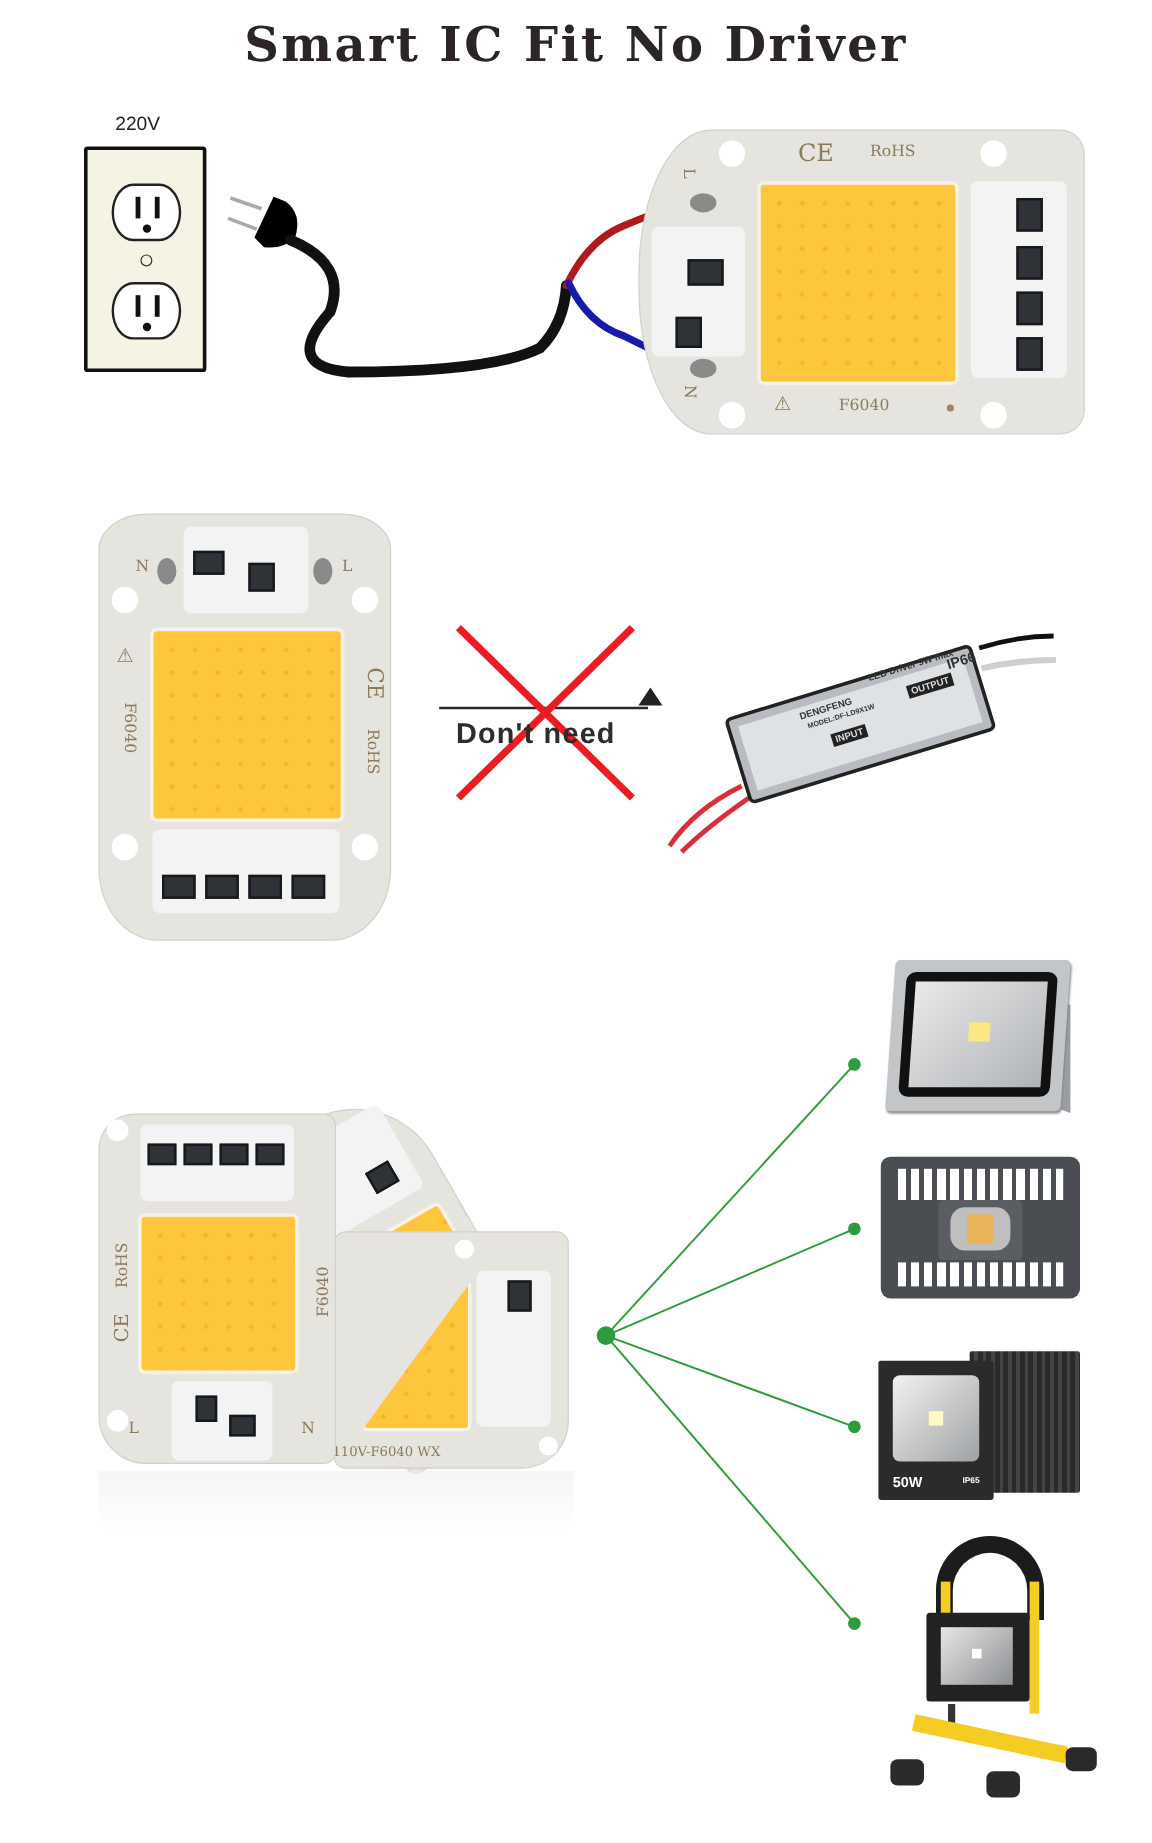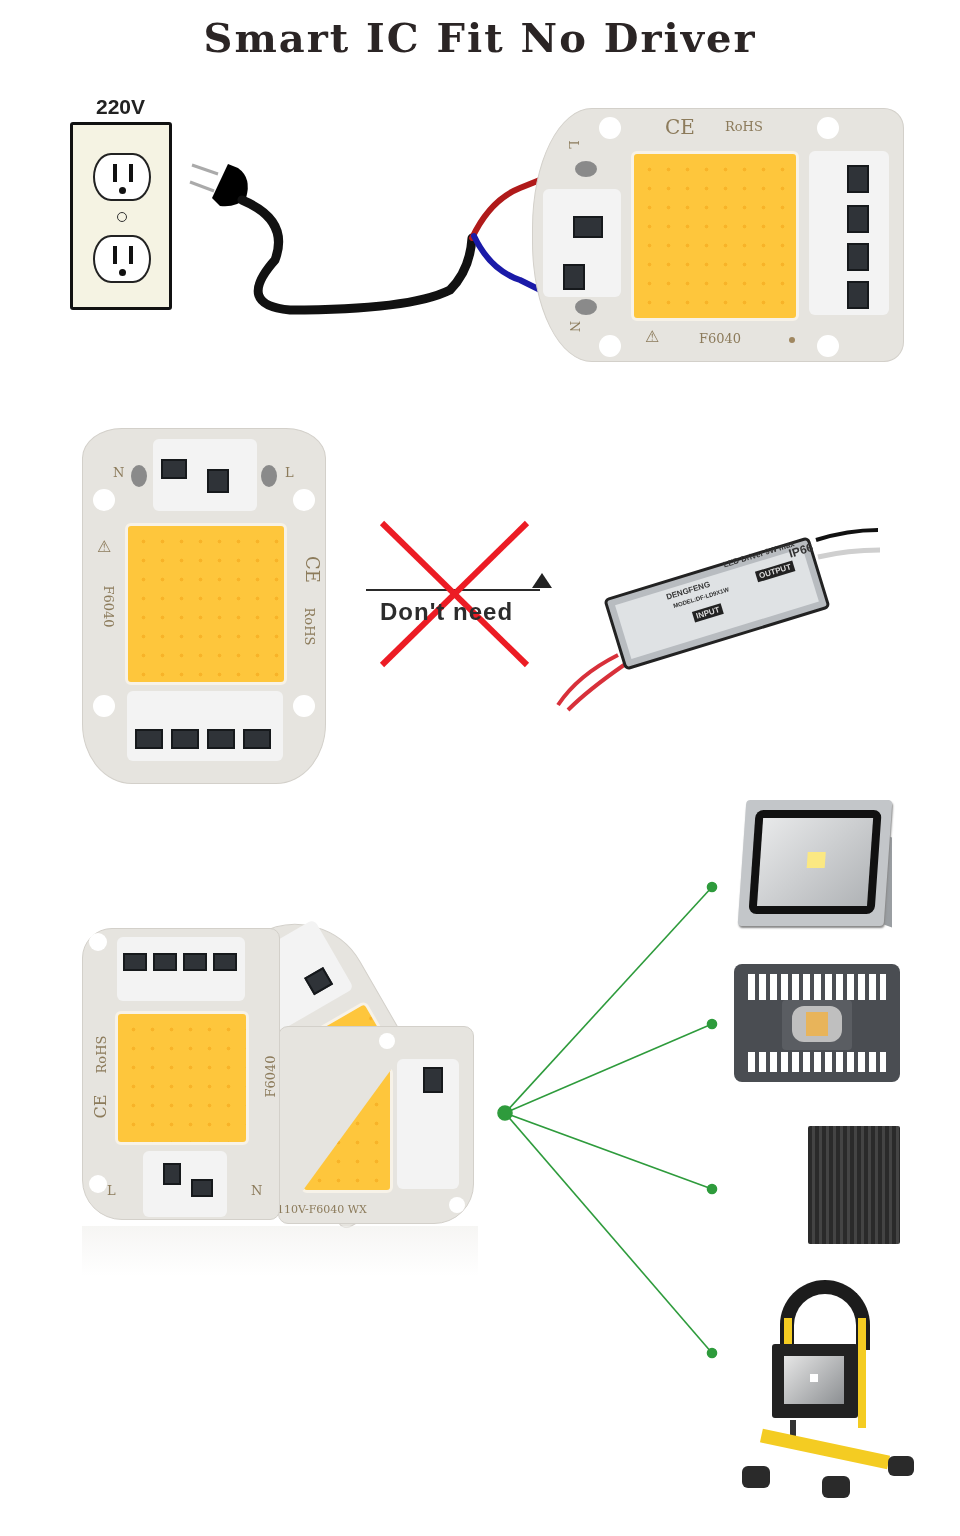--- a/index.html
+++ b/index.html
@@ -1,19 +1,19 @@
 <!DOCTYPE html>
 <html><head>
 <meta charset="utf-8">
 <style>
   * { box-sizing: border-box; margin: 0; padding: 0; }
   body { width: 960px; height: 1536px; background: #ffffff; position: relative; overflow: hidden; font-family: "Liberation Sans", sans-serif; }
   .abs { position: absolute; }
   .title { left: 0; top: 14px; width: 960px; text-align: center; font-family: "DejaVu Serif", serif; font-size: 40px; font-weight: bold; letter-spacing: 2px; color: #2b2525; }
-  .voltage { left: 96px; top: 95px; font-size: 21px; font-weight: bold; color: #222; }
+  .voltage { left: 96px; top: 95px; font-size: 16px; font-weight: normal; color: #222; }
   .outlet { left: 70px; top: 122px; width: 102px; height: 188px; background: #f5f3e3; border: 3px solid #111; border-radius: 3px; }
   .socket { position: absolute; left: 20px; width: 58px; height: 48px; background: #fff; border: 2px solid #222; border-radius: 18px / 24px; }
   .socket .slot { position: absolute; top: 9px; width: 4px; height: 18px; background: #111; }
   .socket .gnd { position: absolute; left: 24px; top: 32px; width: 7px; height: 7px; border-radius: 50%; background: #111; }
   .screw { position: absolute; left: 44px; top: 87px; width: 10px; height: 10px; border: 1.5px solid #333; border-radius: 50%; }
   
   .board { background: #e6e4df; border: 1px solid #d3d0ca; }
   .board-label { position: absolute; font-family: "DejaVu Serif", serif; color: #8c7b5b; font-size: 13px; }
   .led { position: absolute; background: #fec63c; border: 3px solid #f7f2e8; border-radius: 6px;
          background-image: radial-gradient(circle, #f8b328 1.6px, transparent 2.2px); background-size: 19px 19px; background-position: 6px 6px; }
@@ -205,20 +205,27 @@
     <div class="abs" style="left:48px;top:36px;width:70px;height:50px;background:#5a5d62;border-radius:4px;">
       <div class="abs" style="left:10px;top:6px;width:50px;height:36px;background:#bfbfbf;border-radius:12px;">
           <div class="abs" style="left:14px;top:6px;width:22px;height:24px;background:#e8b45a;"></div>
         </div>
     </div>
   </div>
 </div>
 
 <div class="lamp-box" style="left:730px;top:1120px;width:180px;height:140px;">
   <div class="abs" style="left:78px;top:6px;width:92px;height:118px;background:repeating-linear-gradient(90deg,#2a2a2a 0 4px,#444 4px 7px);border-radius:2px;"></div>
+  <div class="abs" style="left:2px;top:14px;width:96px;height:116px;background:#2b2b2b;border-radius:2px;">
+    <div class="abs" style="left:12px;top:12px;width:72px;height:72px;background:linear-gradient(135deg,#f2f2f2,#9ea1a4);border-radius:6px;">
+      <div class="abs" style="left:30px;top:30px;width:12px;height:12px;background:#fff8c0;"></div>
+    </div>
+    <div class="abs" style="left:12px;top:94px;font-size:12px;font-weight:bold;color:#fff;">50W</div>
+    <div class="abs" style="left:70px;top:97px;font-size:7px;font-weight:bold;color:#fff;">IP65</div>
+  </div>
 </div>
 
 <div class="lamp-box" style="left:730px;top:1270px;width:190px;height:260px;">
   <div class="abs" style="left:50px;top:10px;width:90px;height:70px;border:14px solid #1c1c1c;border-bottom:none;border-radius:45px 45px 0 0;"></div>
   <div class="abs" style="left:54px;top:48px;width:8px;height:40px;background:#f4cc22;"></div>
   <div class="abs" style="left:128px;top:48px;width:8px;height:110px;background:#f4cc22;"></div>
   <div class="abs" style="left:42px;top:74px;width:86px;height:74px;background:#222;border-radius:3px;">
     <div class="abs" style="left:12px;top:12px;width:60px;height:48px;background:linear-gradient(135deg,#e6e6e6,#8c8f92);"></div>
     <div class="abs" style="left:38px;top:30px;width:8px;height:8px;background:#fff;"></div>
   </div>

